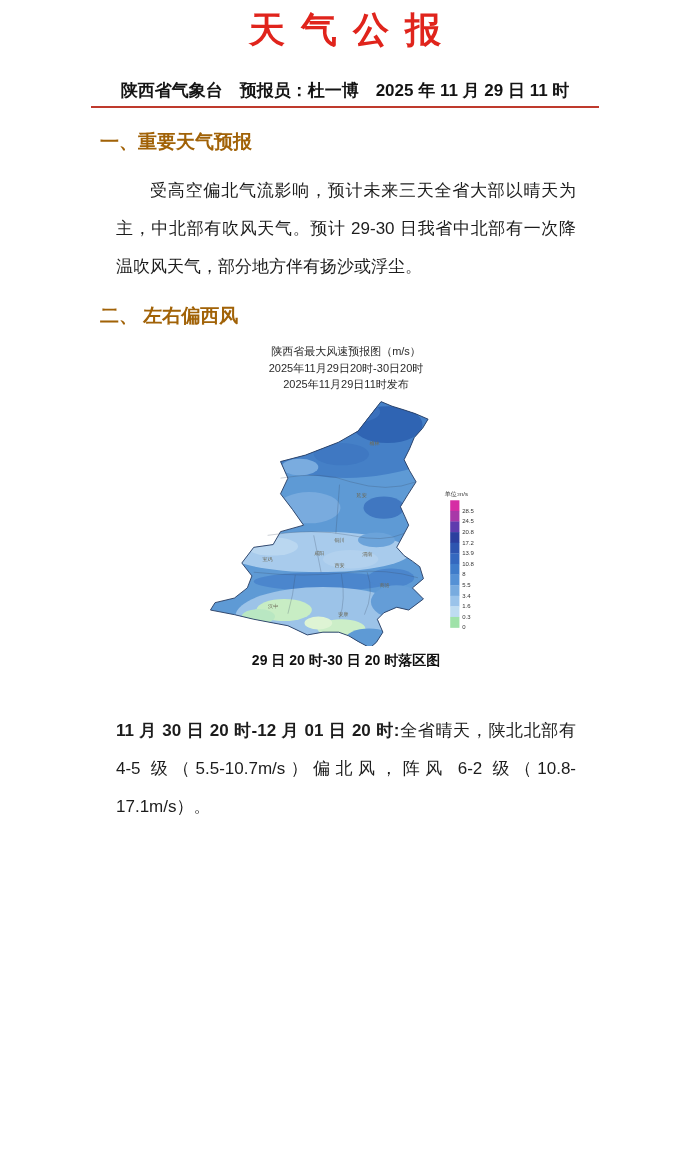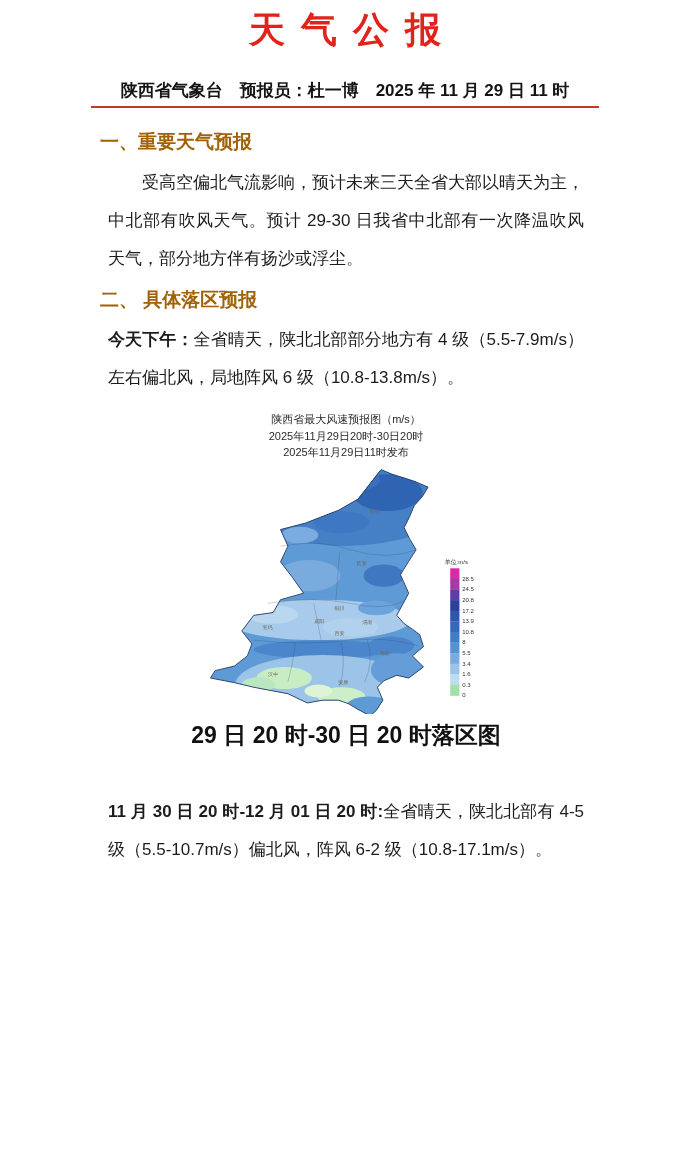--- a/index.html
+++ b/index.html
@@ -17,57 +17,56 @@
     margin:24px auto 0 auto;width:508px;text-align:center;
     border-bottom:2px solid #bf3a2d;padding-bottom:4px;
     font-size:17px;font-weight:bold;color:#141414;
   }
   .doc{padding:12px 98px 0 100px;}
   .doc h2{
     margin:8px 0 0 0;font-size:19px;font-weight:bold;color:#a16207;
     line-height:1.45;
   }
   .doc p.body{
-    margin:8px;font-size:17px;line-height:38px;text-align:justify;
+    margin:16px;font-size:17px;line-height:38px;text-align:justify;
   }
   .doc p.body .lead{font-weight:bold;}
   .doc p.indent{text-indent:2em;}
   .map-block{margin-top:6px;text-align:center;}
   .map-header{font-size:11px;line-height:1.5;color:#2a2a2a;margin-top:14px;}
   .map-header div{white-space:nowrap;}
   #wind-map{display:block;margin:4px auto 0 auto;width:286px;height:249px;}
   .outline{fill:none;stroke:#2b4065;stroke-width:1;}
   .pref{fill:none;stroke:#37465f;stroke-width:0.5;opacity:0.55;}
   .city-label{font-size:5.5px;fill:#6d6a58;text-anchor:middle;}
   .lg-tick{font-size:6.5px;fill:#333;}
   .lg-unit{font-size:6.5px;fill:#333;}
   .caption{
-    margin:6px 0 16px 0;text-align:center;font-size:23px;font-weight:bold;color:#111;
+    margin:6px 0 16px 0;text-align:center;font-size:14px;font-weight:bold;color:#111;
   }
   .outlook-gap{margin-top:42px !important;}
 </style>
 </head>
 <body>
 
 <div class="page">
 
   <h1 class="title" style="color: rgb(224, 36, 28);">天气公报</h1>
 
   <div class="subtitle-wrap" style="border-bottom-color: rgb(191, 58, 45);">
     <span>陕西省气象台　预报员：杜一博　2025 年 11 月 29 日 11 时</span>
   </div>
 
   <div class="doc">
 
     <h2>一、重要天气预报</h2>
     <p class="body indent">受高空偏北气流影响，预计未来三天全省大部以晴天为主，中北部有吹风天气。预计 29-30 日我省中北部有一次降温吹风天气，部分地方伴有扬沙或浮尘。</p>
 
-    <h2>二、 具体落区预报</h2>
+    <h2>二、 左右偏西风</h2>
 
-    <p class="body"><span class="lead">今天下午：</span><span>全省晴天，陕北北部部分地方有 4 级（5.5-7.9m/s）左右偏北风，局地阵风 6 级（10.8-13.8m/s）。</span></p>
 
 
 
     <div class="map-block">
       <div class="map-header">
         <div>陕西省最大风速预报图（m/s）</div>
         <div>2025年11月29日20时-30日20时</div>
         <div>2025年11月29日11时发布</div>
       </div>
 

